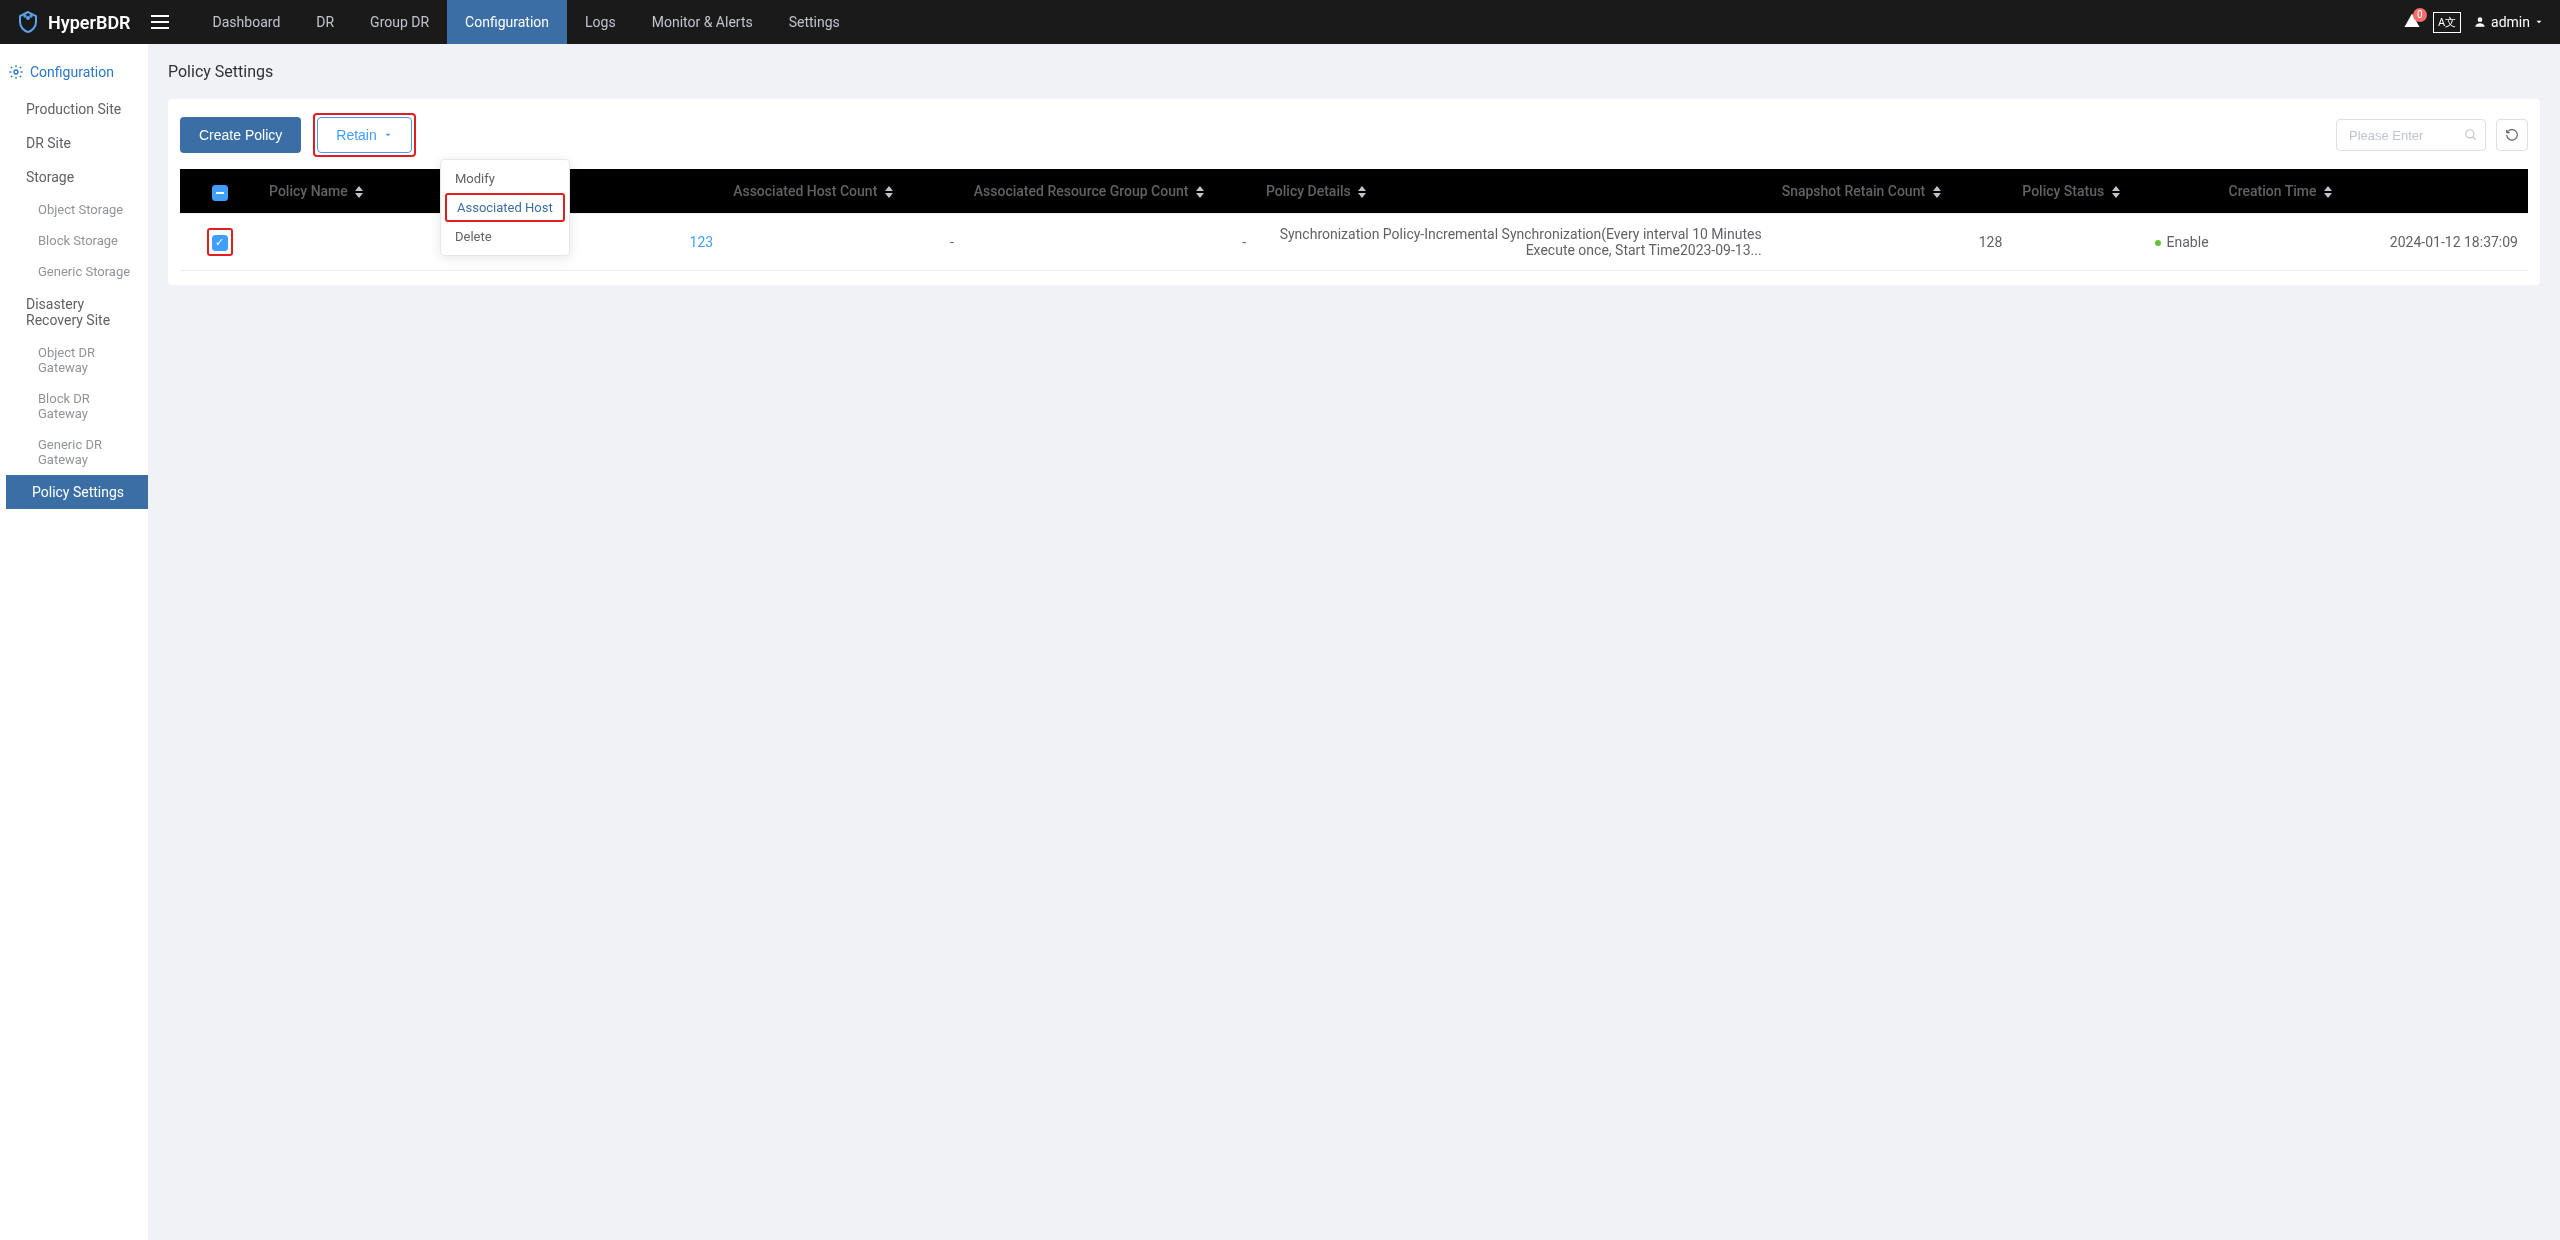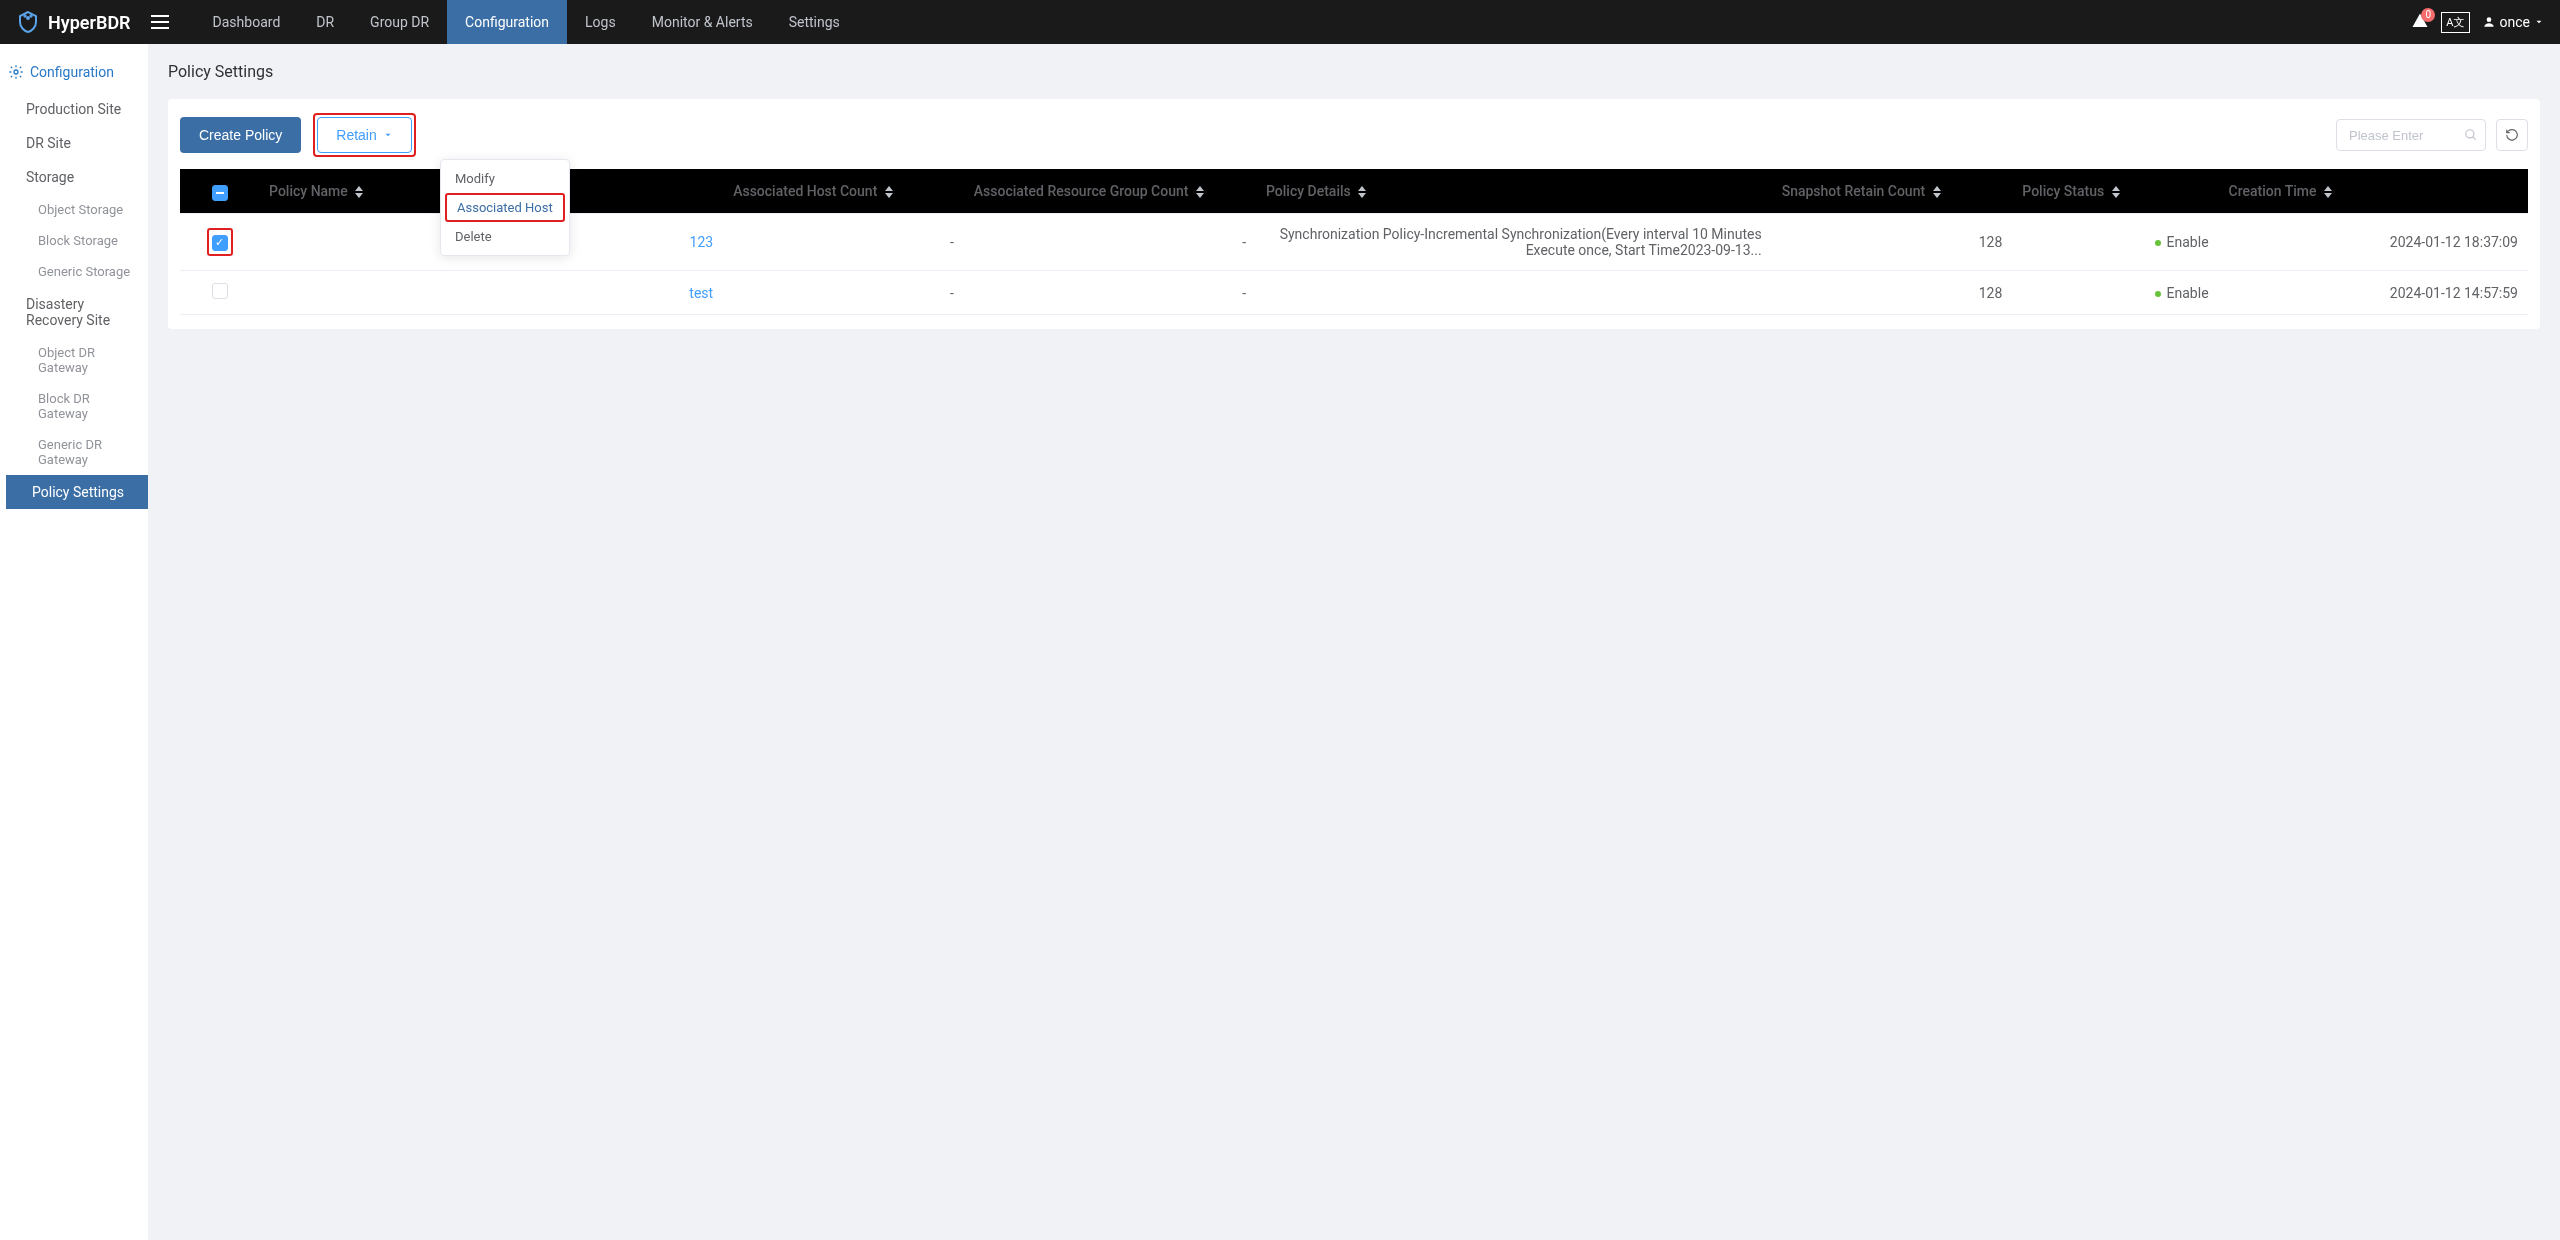--- a/index.html
+++ b/index.html
@@ -98,21 +98,21 @@
           <path d="M12 2 L22 20 H2 Z"></path>
         </svg>
       <span class="alert-badge">0</span>
     </div>
     <div class="lang-box">A文</div>
     <div class="user-menu">
       <svg width="14" height="14" viewBox="0 0 24 24" fill="#fff">
           <circle cx="12" cy="8" r="4"></circle>
           <path d="M4 20 c0-4 4-6 8-6 s8 2 8 6 Z"></path>
         </svg>
-      <span>once</span>
+      <span>admin</span>
       <svg width="10" height="10" viewBox="0 0 24 24" fill="#fff">
           <path d="M6 9 L12 15 L18 9 Z"></path>
         </svg>
     </div>
   </div>
 </div>
 
 <div class="main-layout">
   <div class="sidebar">
     <div class="section-header">
@@ -251,33 +251,17 @@
             </td>
             <td class="center">-</td>
             <td class="center">-</td>
             <td>Synchronization Policy-Incremental Synchronization(Every interval 10 Minutes Execute once, Start Time2023-09-13...</td>
             <td class="center">128</td>
             <td>
               <span class="status-dot"></span><span>Enable</span>
             </td>
             <td class="center">2024-01-12 18:37:09</td>
           </tr>
-          <tr>
-            <td class="checkbox">
-              <span class="cb"></span>
-            </td>
-            <td>
-              <span class="link">test</span>
-            </td>
-            <td class="center">-</td>
-            <td class="center">-</td>
-            <td></td>
-            <td class="center">128</td>
-            <td>
-              <span class="status-dot"></span><span>Enable</span>
-            </td>
-            <td class="center">2024-01-12 14:57:59</td>
-          </tr>
         </tbody>
       </table>
     </div>
   </div>
 </div>
 
 </body></html>

